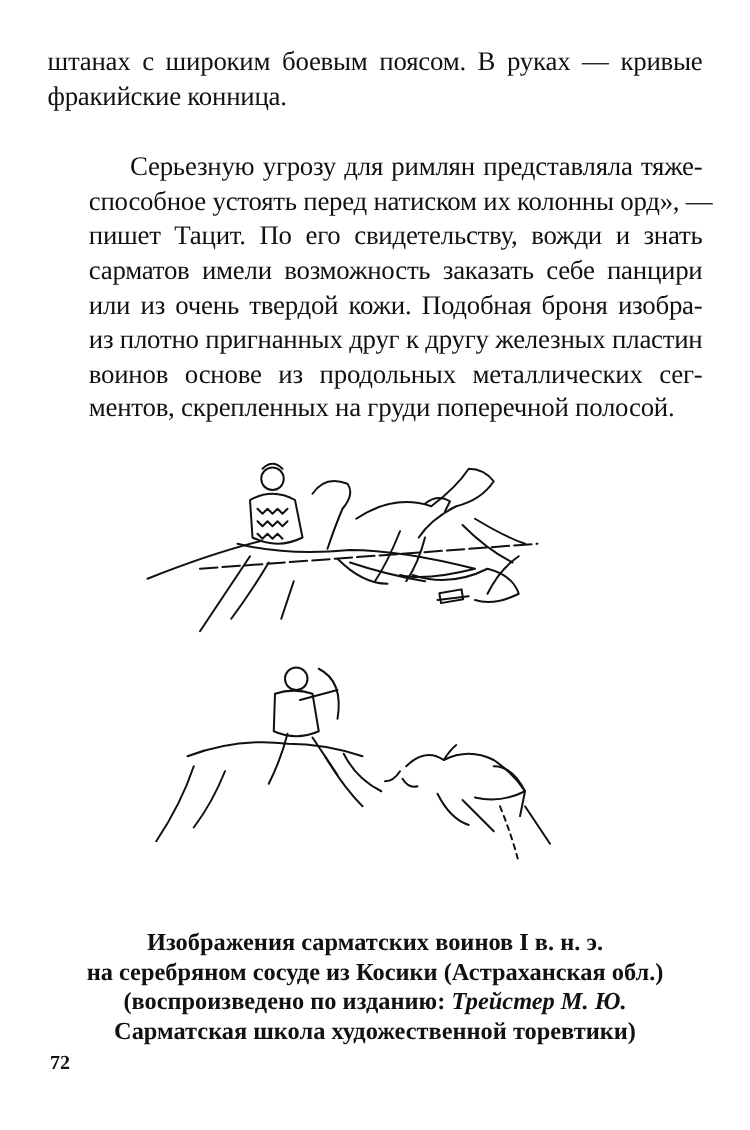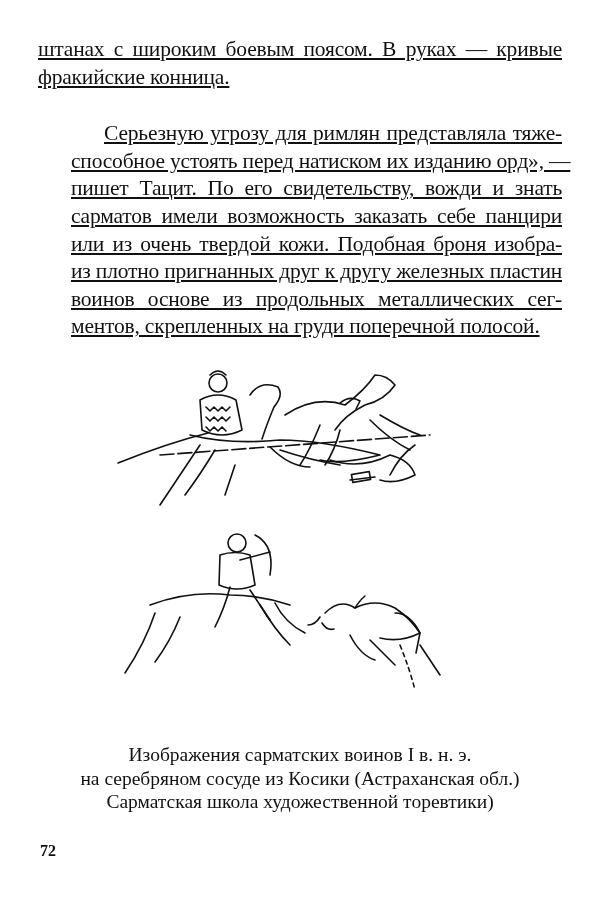--- a/index.html
+++ b/index.html
@@ -4,44 +4,44 @@
 <style>
   html, body { margin: 0; padding: 0; background: #ffffff; }
   body { width: 600px; height: 904px; position: relative; overflow: hidden;
          font-family: "Liberation Serif", "DejaVu Serif", serif; color: #111; }
   .page { position: absolute; left: 0; top: 0; width: 600px; height: 904px; }
   .body-text { position: absolute; left: 38px; width: 524px; top: 36px;
                font-size: 21.5px; line-height: 27.6px; text-align: justify;
                letter-spacing: -0.2px; }
   .body-text p { margin: 0; }
   .body-text p.indent { text-indent: 33px; margin-top: 29px; }
-  .line { display: block; text-align: justify; text-align-last: justify; white-space: nowrap; text-decoration: underline; }
+  .line { display: block; text-align: justify; text-align-last: justify; white-space: nowrap; }
   .line.last { text-align-last: left; }
   .figure { position: absolute; left: 100px; top: 355px; width: 400px; height: 360px; }
   .figure svg { width: 100%; height: 100%; }
   .caption { position: absolute; left: 0; width: 600px; top: 743px;
-             text-align: center; font-size: 19.5px; line-height: 23.5px; }
+             text-align: center; font-size: 19.5px; line-height: 23.5px; font-weight: bold; }
   .caption .ln { display: block; }
   .caption em { font-style: italic; }
   .page-number { position: absolute; left: 40px; top: 842px; font-size: 16px;
                  font-weight: bold; }
 </style>
 </head>
 <body>
 
 <div class="page">
 
   <div class="body-text">
     <p>
       <span class="line">штанах с широким боевым поясом. В руках — кривые</span>
       <span class="line last">фракийские конница.</span>
     </p>
     <p class="indent">
       <span class="line" style="padding-left:33px">Серьезную угрозу для римлян представляла тяже-</span>
-      <span class="line">способное устоять перед натиском их изданию орд», —</span>
+      <span class="line">способное устоять перед натиском их колонны орд», —</span>
       <span class="line">пишет Тацит. По его свидетельству, вожди и знать</span>
       <span class="line">сарматов имели возможность заказать себе панцири</span>
       <span class="line">или из очень твердой кожи. Подобная броня изобра-</span>
       <span class="line">из плотно пригнанных друг к другу железных пластин</span>
       <span class="line">воинов основе из продольных металлических сег-</span>
       <span class="line last">ментов, скрепленных на груди поперечной полосой.</span>
     </p>
   </div>
 
   <div class="figure">
@@ -91,17 +91,18 @@
         <path d="M250 280 q10 20 25 25 M270 285 q15 15 25 25"></path>
         <path d="M300 290 q10 25 15 45" stroke-dasharray="4 4"></path>
         <path d="M320 290 l20 30"></path>
       </g>
     </svg>
   </div>
 
   <div class="caption">
     <span class="ln">Изображения сарматских воинов I в. н. э.</span>
     <span class="ln">на серебряном сосуде из Косики (Астраханская обл.)</span>
+    <span class="ln"><span>(воспроизведено по изданию: </span><em>Трейстер М. Ю.</em></span>
     <span class="ln">Сарматская школа художественной торевтики)</span>
   </div>
 
   <div class="page-number">72</div>
 </div>
 
 </body></html>

